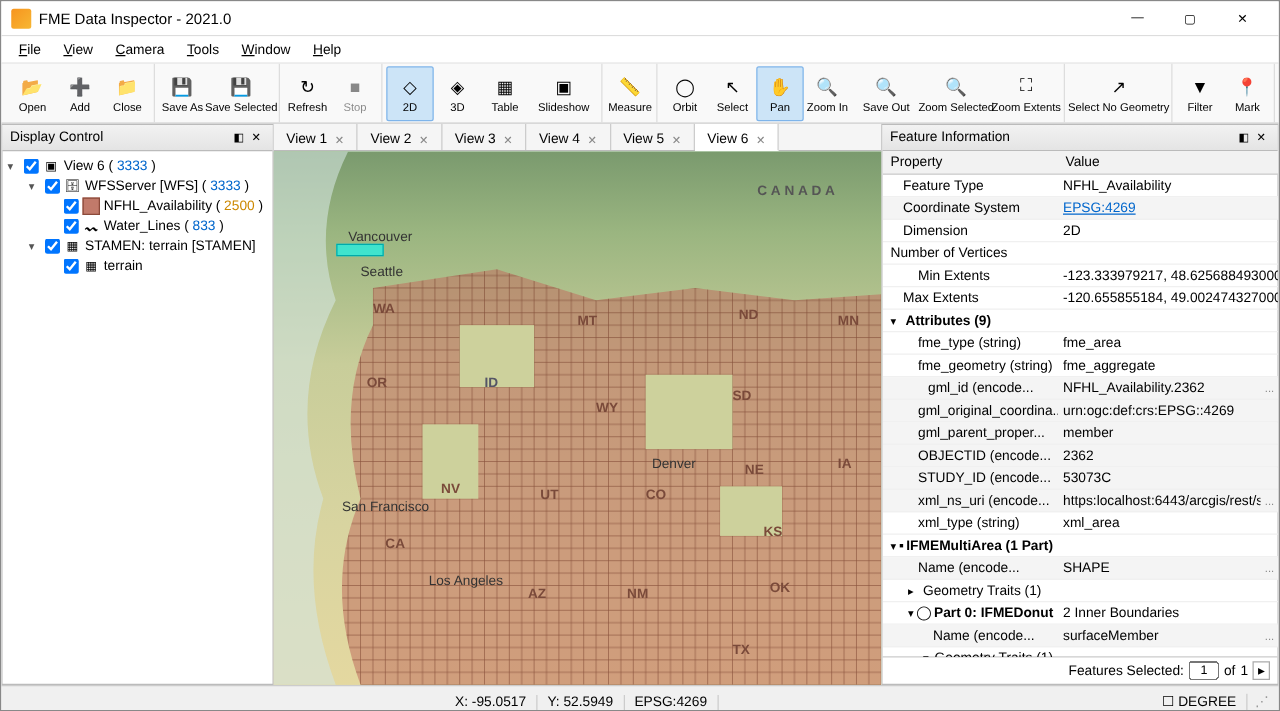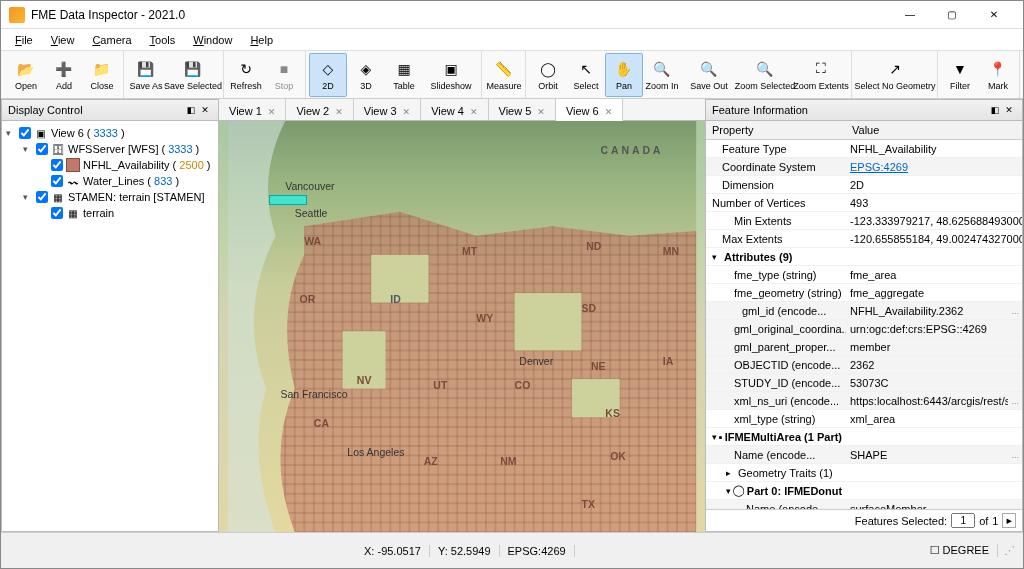--- a/index.html
+++ b/index.html
@@ -49,21 +49,21 @@
 .fi-header-row > div { padding: 3px 6px; font-weight: normal; }
 .fi-row { display: flex; border-bottom: 1px solid #f0f0f0; align-items: center; min-height: 18px; }
 .fi-prop { width: 140px; padding: 1px 4px 1px 6px; display: flex; align-items: center; gap: 2px; overflow: hidden; white-space: nowrap; }
 .fi-val { flex: 1; padding: 1px 4px; overflow: hidden; white-space: nowrap; }
 .fi-row.hl { background: #f4f4f4; }
 .fi-row .ell { color: #888; font-size: 9px; margin-left: auto; padding: 0 3px; cursor: pointer; }
 .fi-link { color: #0066cc; text-decoration: underline; }
 .fi-twisty { width: 10px; font-size: 9px; cursor: pointer; }
 .fi-footer { border-top: 1px solid #ccc; padding: 3px 6px; display: flex; align-items: center; justify-content: flex-end; gap: 4px; font-size: 10px; }
 .fi-footer input { width: 24px; font-size: 10px; text-align: center; }
-.statusbar { height: 36px; background: #f0f0f0; border-top: 1px solid #ccc; display: flex; align-items: center; padding: 0 8px; font-size: 10px; }
+.statusbar { height: 20px; background: #f0f0f0; border-top: 1px solid #ccc; display: flex; align-items: flex-end; padding: 0 8px; font-size: 10px; }
 .statusbar .cell { padding: 0 8px; border-right: 1px solid #ccc; }
 .statusbar .spacer { flex: 1; }
 .sel-highlight { position: absolute; background: rgba(0,255,255,0.6); border: 1px solid #0aa; }
 </style>
 </head>
 <body>
 
 <div class="titlebar">
   <div class="titlebar-icon"></div>
   <div class="titlebar-title">FME Data Inspector - 2021.0</div>
@@ -327,21 +327,20 @@
           <div class="fi-row hl">
             <div class="fi-prop" style="padding-left:16px">Coordinate System</div>
             <div class="fi-val"><span class="fi-link">EPSG:4269</span></div>
           </div>
           <div class="fi-row">
             <div class="fi-prop" style="padding-left:16px">Dimension</div>
             <div class="fi-val">2D</div>
           </div>
           <div class="fi-row">
             <div class="fi-prop" style="">Number of Vertices</div>
-            <div class="fi-val">493</div>
           </div>
           <div class="fi-row">
             <div class="fi-prop" style="padding-left:28px">Min Extents</div>
             <div class="fi-val">-123.333979217, 48.62568849300004</div>
           </div>
           <div class="fi-row">
             <div class="fi-prop" style="padding-left:16px">Max Extents</div>
             <div class="fi-val">-120.655855184, 49.00247432700007</div>
           </div>
         </div>
@@ -405,20 +404,21 @@
         </div>
       <div class="fi-row">
           <div class="fi-prop" style="padding-left:20px">
             <span class="fi-twisty">▸</span>
             <span>Geometry Traits (1)</span>
           </div>
           <div class="fi-val"></div>
         </div>
       <div class="fi-row">
           <div class="fi-prop" style="padding-left:20px"><span class="fi-twisty">▾</span>◯ <b>Part 0: IFMEDonut</b></div>
+          <div class="fi-val">2 Inner Boundaries</div>
         </div>
       <div class="fi-row hl">
           <div class="fi-prop" style="padding-left:40px">
             <span>Name (encode...</span>
           </div>
           <div class="fi-val">surfaceMember</div>
           <span class="ell">...</span>
         </div>
       <div class="fi-row">
           <div class="fi-prop" style="padding-left:32px">

